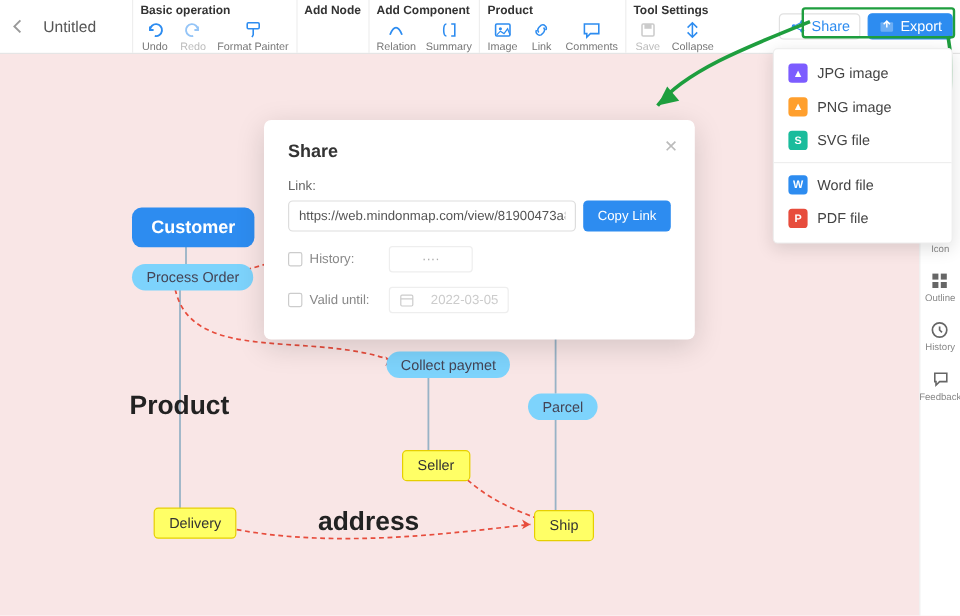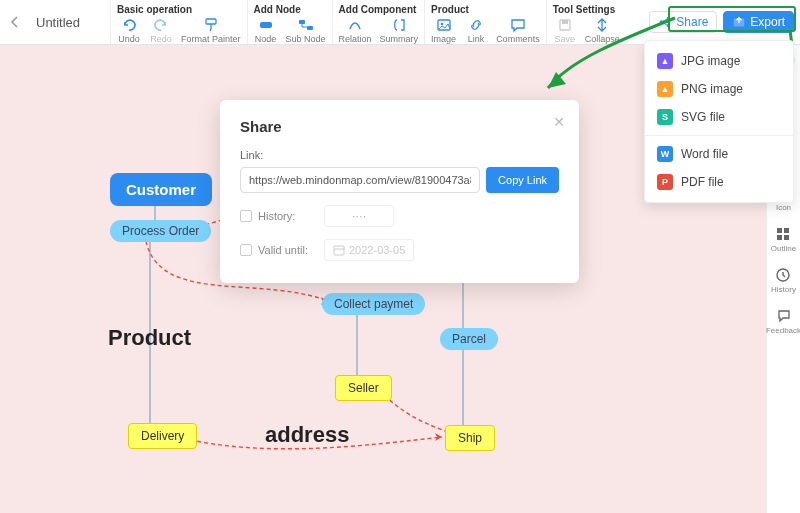--- a/index.html
+++ b/index.html
@@ -45,21 +45,21 @@
 .share-dialog { position: absolute; top: 100px; left: 220px; width: 359px; background: #fff; border-radius: 6px; box-shadow: 0 6px 24px rgba(0,0,0,.15); z-index: 25; padding: 18px 20px 22px 20px; }
 .share-dialog h3 { font-size: 15px; font-weight: bold; color: #333; margin-bottom: 14px; }
 .share-dialog .close { position: absolute; top: 14px; right: 14px; color: #bbb; cursor: pointer; font-size: 14px; }
 .sd-label { font-size: 11px; color: #666; margin-bottom: 6px; }
 .sd-row { display: flex; align-items: center; gap: 6px; margin-bottom: 12px; }
 .sd-input { flex: 1; border: 1px solid #ddd; border-radius: 4px; padding: 6px 8px; font-size: 11px; color: #555; }
 .sd-btn { background: #2d8cf0; color: #fff; border: none; border-radius: 4px; padding: 7px 12px; font-size: 11px; cursor: pointer; }
 .sd-check { width: 12px; height: 12px; border: 1px solid #ccc; border-radius: 2px; }
 .sd-small-label { font-size: 11px; color: #888; min-width: 60px; }
 .sd-pass { width: 70px; border: 1px solid #eee; border-radius: 3px; padding: 4px 6px; font-size: 11px; color: #aaa; text-align: center; }
-.sd-date { display: flex; gap: 4px; border: 1px solid #eee; border-radius: 3px; padding: 4px 8px; font-size: 11px; color: #ccc; }
+.sd-date { display: flex; gap: 14px; border: 1px solid #eee; border-radius: 3px; padding: 4px 8px; font-size: 11px; color: #ccc; }
 
 .arrow-path { position: absolute; pointer-events: none; z-index: 28; }
 </style>
 </head>
 <body>
 
 <div class="topbar">
   <div class="back-chevron">
     <svg width="12" height="12" viewBox="0 0 12 12">
         <path d="M8 1 L3 6 L8 11" stroke="#999" stroke-width="1.6" fill="none"></path>
@@ -95,40 +95,20 @@
               <path d="M8 7v5l-1 2" stroke="#2d8cf0" stroke-width="1.3" fill="none"></path>
             </svg>
           </span>
           <span>Format Painter</span>
         </div>
     </div>
   </div>
 
   <div class="tb-group">
     <div class="tb-group-title">Add Node</div>
-    <div class="tb-row">
-      <div class="tb-btn">
-          <span class="ic">
-            <svg width="16" height="16" viewBox="0 0 16 16">
-              <rect x="2" y="5" width="12" height="6" rx="2" fill="#2d8cf0"></rect>
-            </svg>
-          </span>
-          <span>Node</span>
-        </div>
-      <div class="tb-btn">
-          <span class="ic">
-            <svg width="16" height="16" viewBox="0 0 16 16">
-              <rect x="1" y="3" width="6" height="4" rx="1" fill="#2d8cf0"></rect>
-              <rect x="9" y="9" width="6" height="4" rx="1" fill="#2d8cf0"></rect>
-              <path d="M4 7 v3 h5" stroke="#2d8cf0" fill="none"></path>
-            </svg>
-          </span>
-          <span>Sub Node</span>
-        </div>
-    </div>
   </div>
 
   <div class="tb-group">
     <div class="tb-group-title">Add Component</div>
     <div class="tb-row">
       <div class="tb-btn">
           <span class="ic">
             <svg width="16" height="16" viewBox="0 0 16 16">
               <path d="M3 12 C6 4 10 4 13 12" stroke="#2d8cf0" fill="none" stroke-width="1.5"></path>
             </svg>

